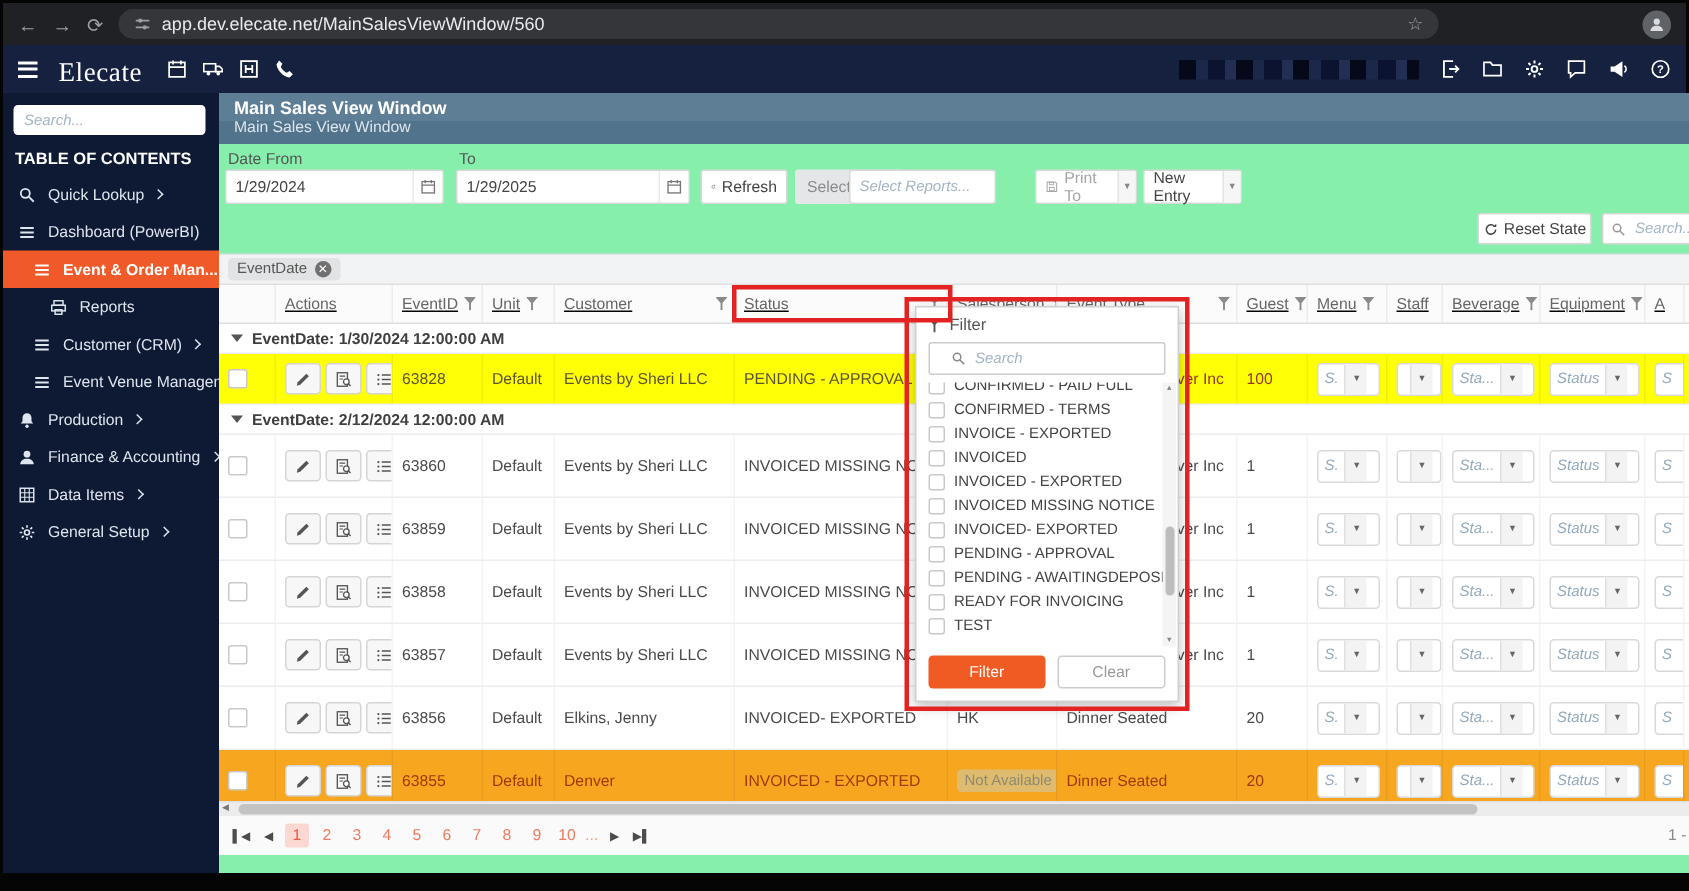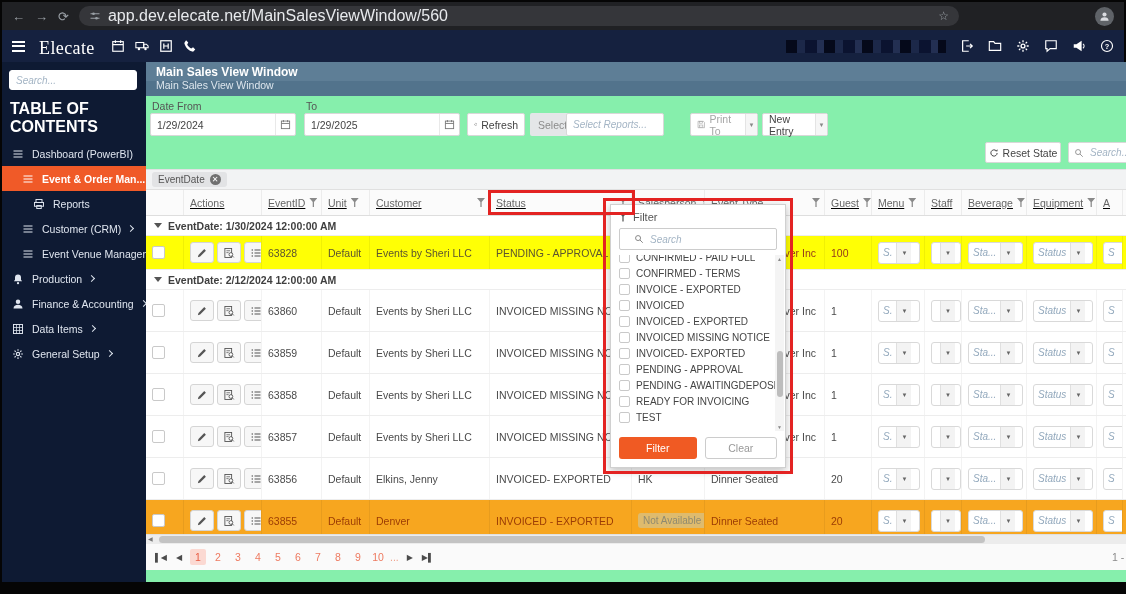--- a/index.html
+++ b/index.html
@@ -6,40 +6,40 @@
   *{box-sizing:border-box;}
   #screen{position:relative;width:1126px;height:594px;background:#050505;overflow:hidden;
           font-family:"Liberation Sans",sans-serif;}
   
   #browser{position:absolute;top:2px;left:2px;right:2px;height:28px;background:#202124;
            display:flex;align-items:center;padding:0 10px;gap:10px;}
   .bnav{color:#9aa0a6;font-size:13px;line-height:1;}
   #urlpill{height:20px;background:#35363a;border-radius:11px;display:flex;align-items:center;
            padding:0 10px;gap:7px;color:#e8eaed;width:880px;}
   #urlpill .site-ic{display:flex;width:12px;height:12px;color:#9aa0a6;}
-  #url{font-size:16px;color:#e8eaed;white-space:nowrap;}
+  #url{font-size:12px;color:#e8eaed;white-space:nowrap;}
   #star{margin-left:auto;color:#9aa0a6;font-size:12px;}
   #avatar{margin-left:auto;width:19px;height:19px;border-radius:50%;background:#5f6368;
           display:flex;align-items:center;justify-content:center;color:#dadce0;}
   #avatar svg{width:11px;height:11px;}
   
   #appbar{position:absolute;top:30px;left:2px;right:2px;height:32px;background:#15213f;
           display:flex;align-items:center;padding:0 10px;color:#fff;gap:10px;}
   .hamb{display:flex;flex-direction:column;gap:2.5px;}
   .hamb i{display:block;width:13px;height:2px;background:#fff;}
   .brand{font-family:"Liberation Serif",serif;font-size:18px;letter-spacing:.4px;margin:4px 6px 0 4px;}
   .appic{display:flex;width:14px;height:14px;color:#fff;}
   .appic svg{width:100%;height:100%;}
   #appright{margin-left:auto;display:flex;align-items:center;gap:14px;}
   #redact{width:160px;height:13px;background:repeating-linear-gradient(90deg,#05091a 0 11px,#1c2849 11px 19px,#0b1330 19px 31px,#232f52 31px 38px);}
   
   #sidebar{position:absolute;top:62px;left:2px;width:144px;height:520px;background:#0e1a33;}
   #sb-search{display:block;width:128px;height:20px;margin:8px 7px 4px;border:1px solid #fff;
              border-radius:3px;padding:0 6px;font-size:10px;font-style:italic;font-family:inherit;}
-  #sb-head{color:#fff;font-size:16px;font-weight:bold;padding:6px 8px 5px;}
+  #sb-head{color:#fff;font-size:11px;font-weight:bold;padding:6px 8px 5px;}
   .sbi{display:flex;align-items:center;height:25px;color:#dfe5ef;font-size:10.5px;cursor:pointer;white-space:nowrap;}
   .sbi .ic{width:12px;height:12px;margin-right:8px;flex:none;display:flex;}
   .sbi .ic svg{width:100%;height:100%;}
   .lv1{padding-left:10px;}.lv2{padding-left:20px;}.lv3{padding-left:31px;}
   .sbi.active{background:#f05a28;color:#fff;font-weight:bold;}
   .chev{margin-left:7px;width:5px;height:5px;border-right:1.4px solid currentColor;border-bottom:1.4px solid currentColor;flex:none;}
   .chev.r{transform:rotate(-45deg);}
   .chev.d{transform:rotate(45deg);margin-top:-3px;}
   
   #main{position:absolute;top:62px;left:146px;width:1063px;height:520px;background:#86efac;}
@@ -253,20 +253,30 @@
     </div>
   </div>
 
   <div id="sidebar">
     <input id="sb-search" placeholder="Search..." style="">
     <div id="sb-head">TABLE OF CONTENTS</div>
 
     <div class="sbi lv1">
       <span class="ic">
           <svg viewBox="0 0 16 16">
+            <circle cx="6.5" cy="6.5" r="4" fill="none" stroke="currentColor" stroke-width="1.6"></circle>
+            <path d="M9.5 9.5L14 14" stroke="currentColor" stroke-width="1.6"></path>
+          </svg>
+        </span>
+      <span>Quick Lookup</span>
+        <span class="chev r"></span>
+    </div>
+    <div class="sbi lv1">
+      <span class="ic">
+          <svg viewBox="0 0 16 16">
             <path d="M2 4h12M2 8h12M2 12h12" stroke="currentColor" stroke-width="1.6"></path>
           </svg>
         </span>
       <span>Dashboard (PowerBI)</span>
     </div>
     <div class="sbi lv2 active">
       <span class="ic">
           <svg viewBox="0 0 16 16">
             <path d="M2 4h12M2 8h12M2 12h12" stroke="currentColor" stroke-width="1.6"></path>
           </svg>

